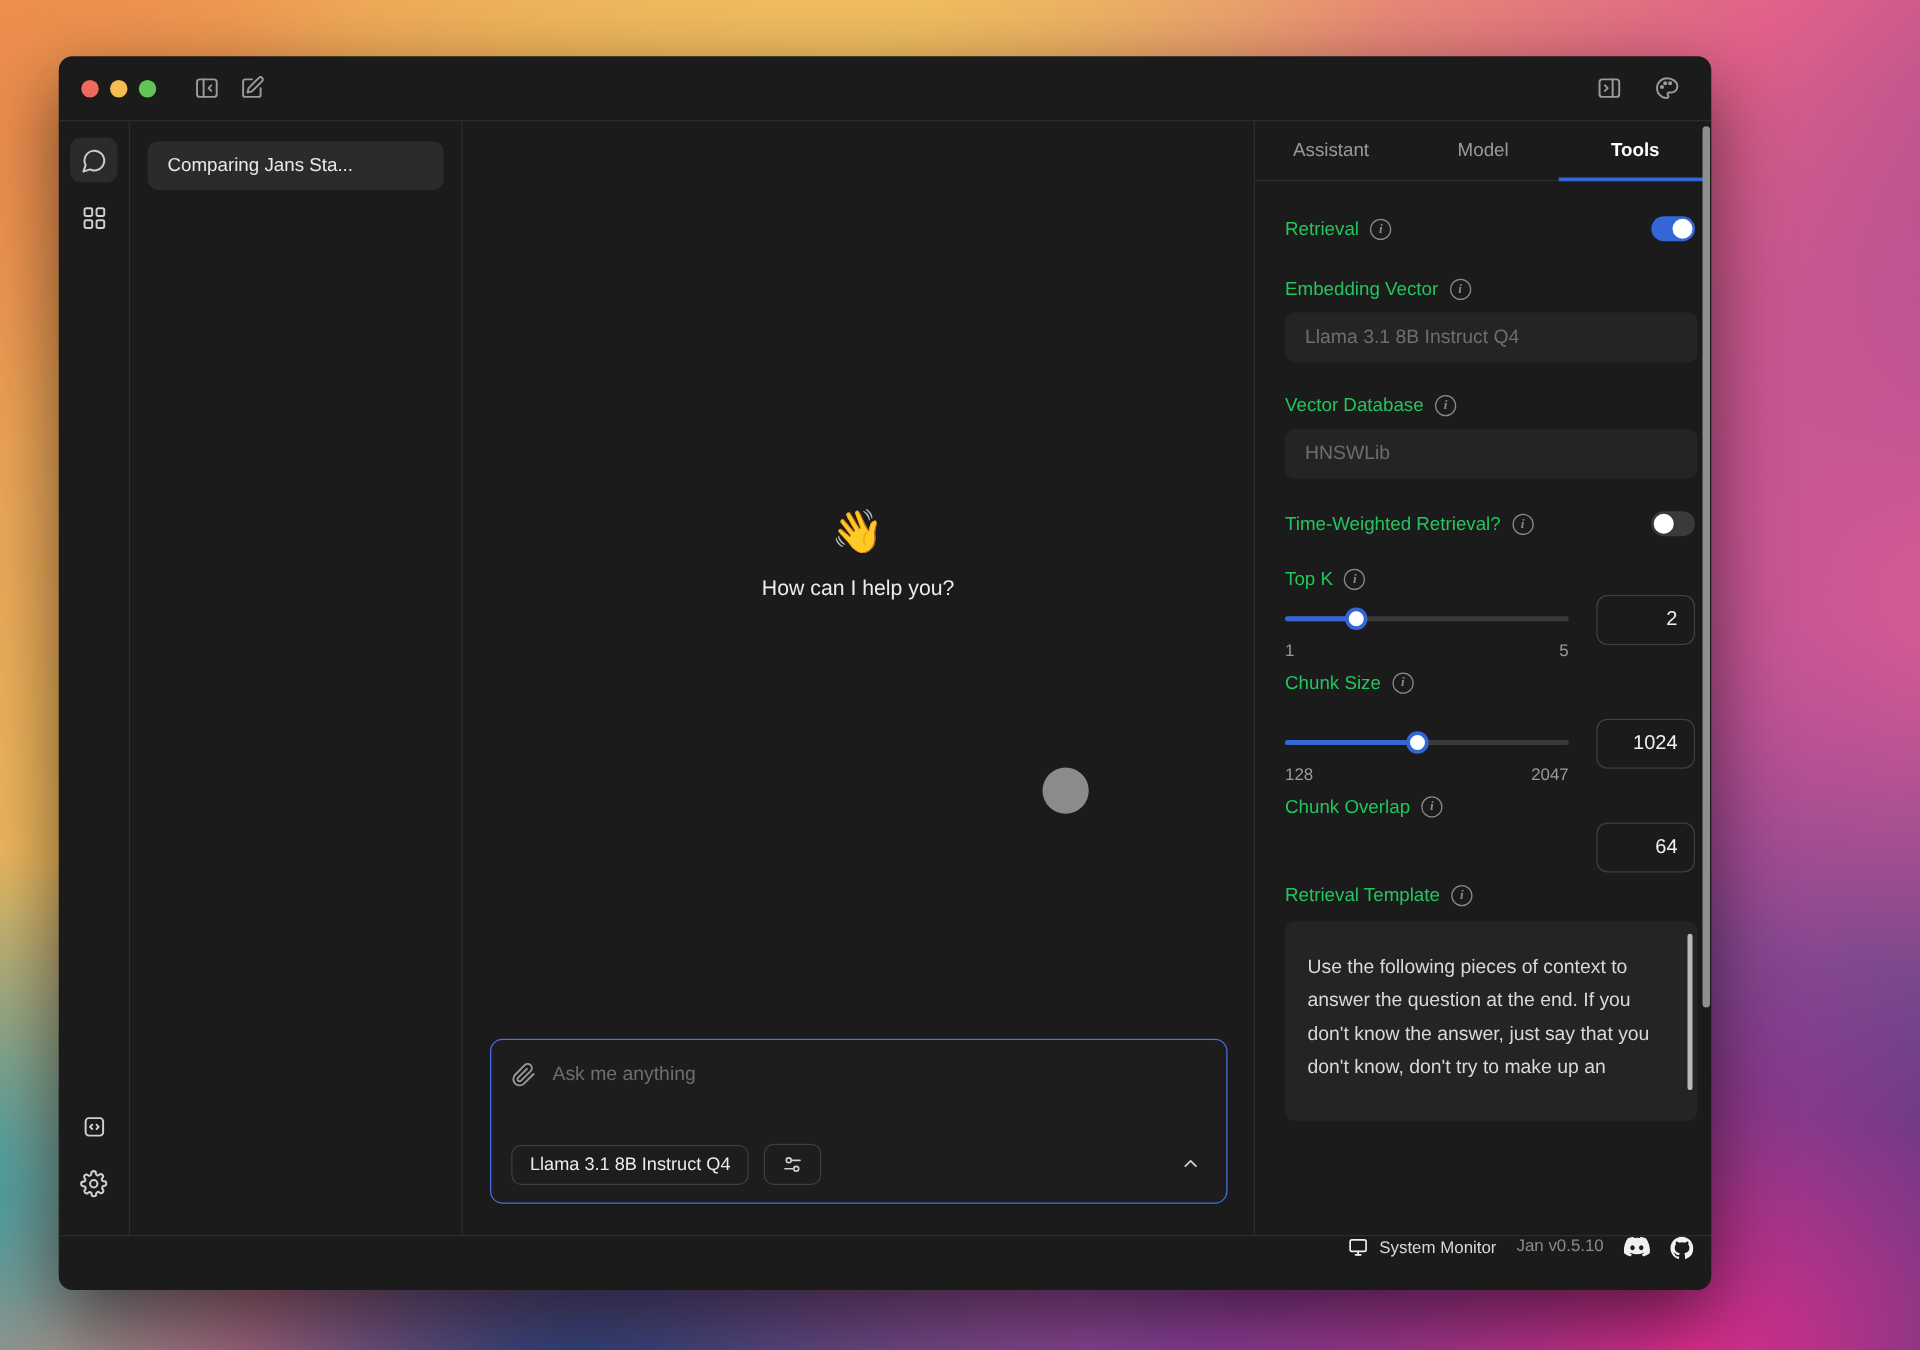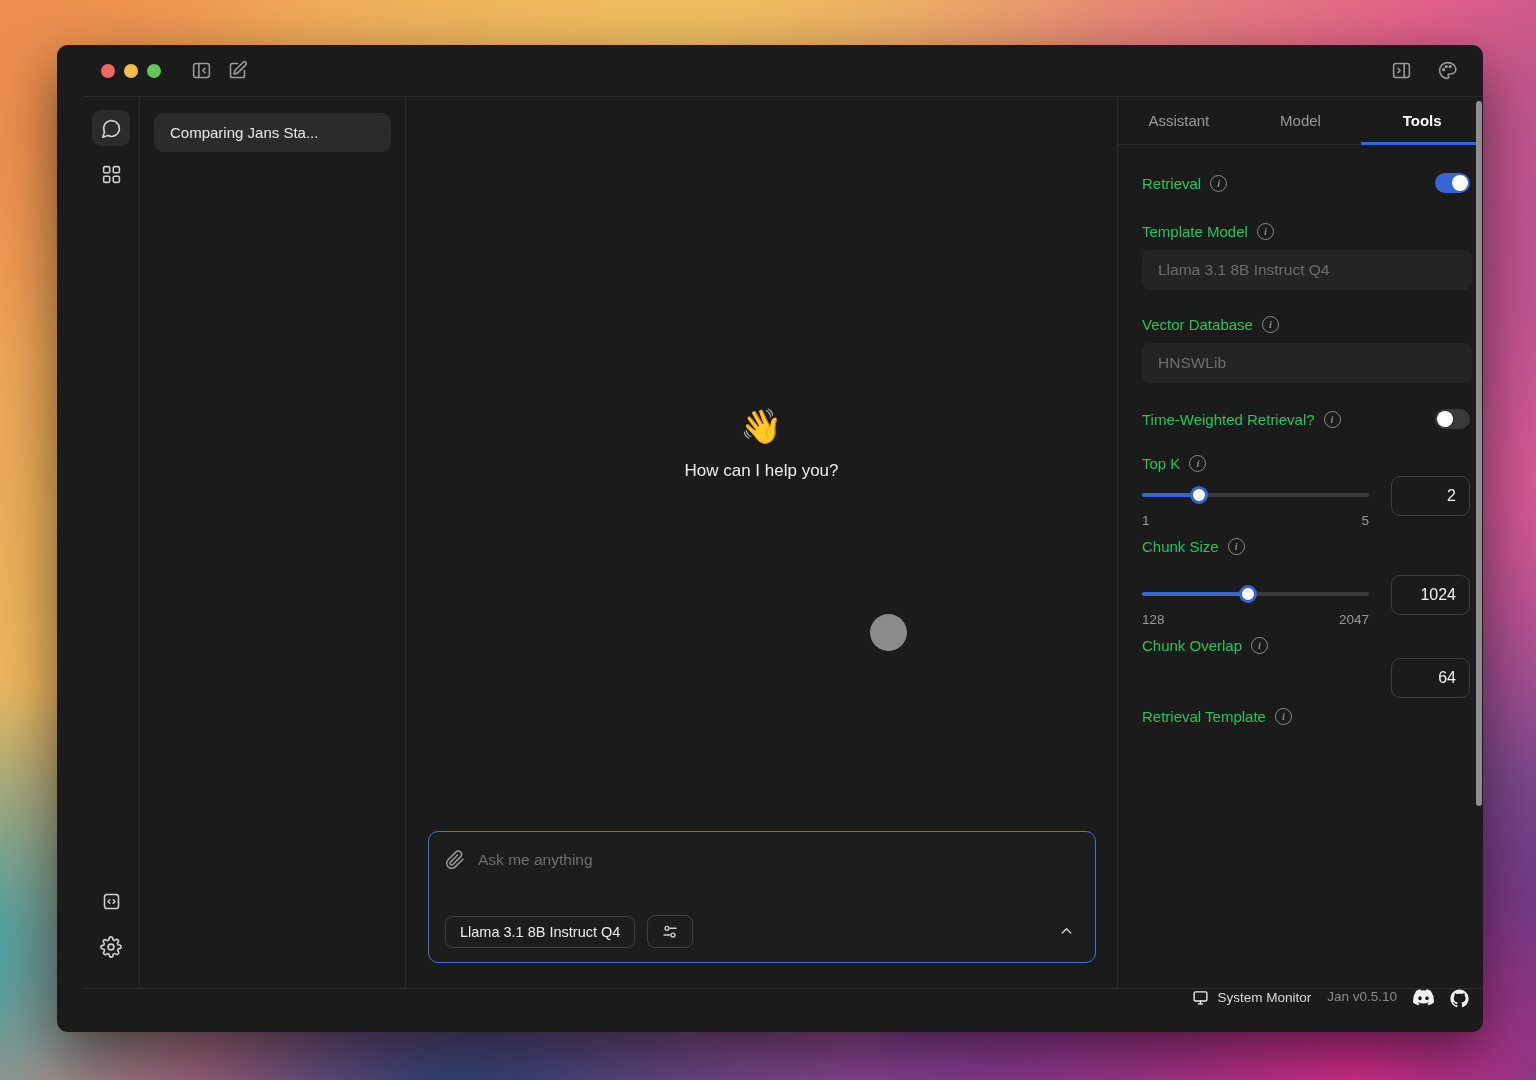--- a/index.html
+++ b/index.html
@@ -12,25 +12,24 @@
       radial-gradient(ellipse 700px 450px at 30% 103%, rgba(21,63,119,.95), transparent 60%),
       radial-gradient(ellipse 500px 500px at -3% 88%, rgba(31,159,176,.9), transparent 55%),
       radial-gradient(ellipse 800px 500px at 42% -5%, rgba(240,191,95,.9), transparent 60%),
       radial-gradient(ellipse 600px 500px at -2% 8%, rgba(236,140,78,.95), transparent 55%),
       linear-gradient(135deg, #ef934f 0%, #edb95f 28%, #e0608a 55%, #7a3f95 78%, #27417c 100%);
   }
 
   :root { --accent:#3566d6; --panel-bg:#1b1b1b; --divider:#2c2c2c; --muted:#9a9a9a; --dim:#6e6e6e; }
 
   .window {
-    position:absolute; left:57px; top:45px; width:1426px; height:987px;
+    position:absolute; left:47px; top:45px; width:1322px; height:987px;
     background:var(--panel-bg); border-radius:11px; overflow:hidden;
     box-shadow:0 22px 60px rgba(0,0,0,.55);
     color:#e8e8e8;
-    padding-left:26px;
   }
 
   
   .titlebar { height:52px; display:flex; align-items:center; padding:0 18px; border-bottom:1px solid var(--divider); }
   .traffic { display:flex; gap:9px; margin-right:22px; }
   .light { width:14px; height:14px; border-radius:50%; }
   .light.red{ background:#ee6a5f; } .light.yellow{ background:#f5bd4f; } .light.green{ background:#61c454; }
   .tb-icon { width:36px; height:30px; display:flex; align-items:center; justify-content:center; color:#9a9a9a; border-radius:6px; }
   .tb-right { margin-left:auto; display:flex; gap:10px; }
   svg { display:block; }
@@ -250,21 +249,21 @@
 
         <div class="prow" style="margin-bottom:30px">
           <span class="plabel">Retrieval</span>
           <span class="info">i</span>
           <div class="toggle on push">
               <div class="knob"></div>
             </div>
         </div>
 
         <div class="prow">
-          <span class="plabel">Template Model</span>
+          <span class="plabel">Embedding Vector</span>
           <span class="info">i</span>
         </div>
         <div class="dis-input">Llama 3.1 8B Instruct Q4</div>
 
         <div class="prow">
           <span class="plabel">Vector Database</span>
           <span class="info">i</span>
         </div>
         <div class="dis-input">HNSWLib</div>
 
@@ -323,20 +322,24 @@
           </div>
           <div class="slider-row">
             <div class="value-box">64</div>
           </div>
         </div>
 
         <div class="prow" style="margin-top:8px">
           <span class="plabel">Retrieval Template</span>
           <span class="info">i</span>
         </div>
+        <div class="template-box">
+          <div class="template-text">Use the following pieces of context to answer the question at the end. If you don't know the answer, just say that you don't know, don't try to make up an</div>
+          <div class="tb-scroll"></div>
+        </div>
 
       </div>
     </div>
   </div>
 
   <div class="statusbar">
     <div class="sb-item">
       <span class="sb-icon">
         <svg width="17" height="17" viewBox="0 0 24 24" fill="none" stroke="currentColor" stroke-width="1.9" stroke-linecap="round" stroke-linejoin="round">
             <rect x="3" y="4" width="18" height="13" rx="2"></rect>

